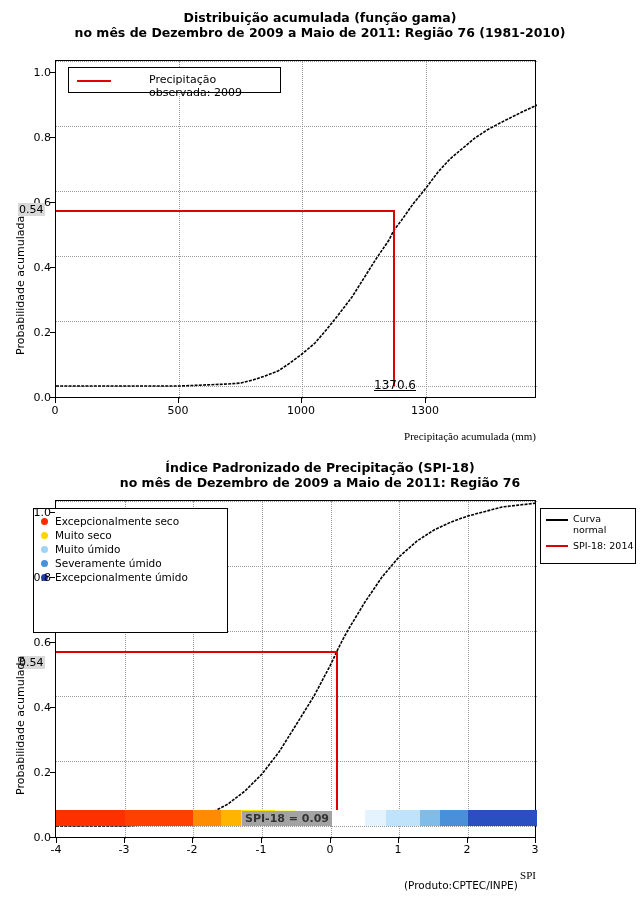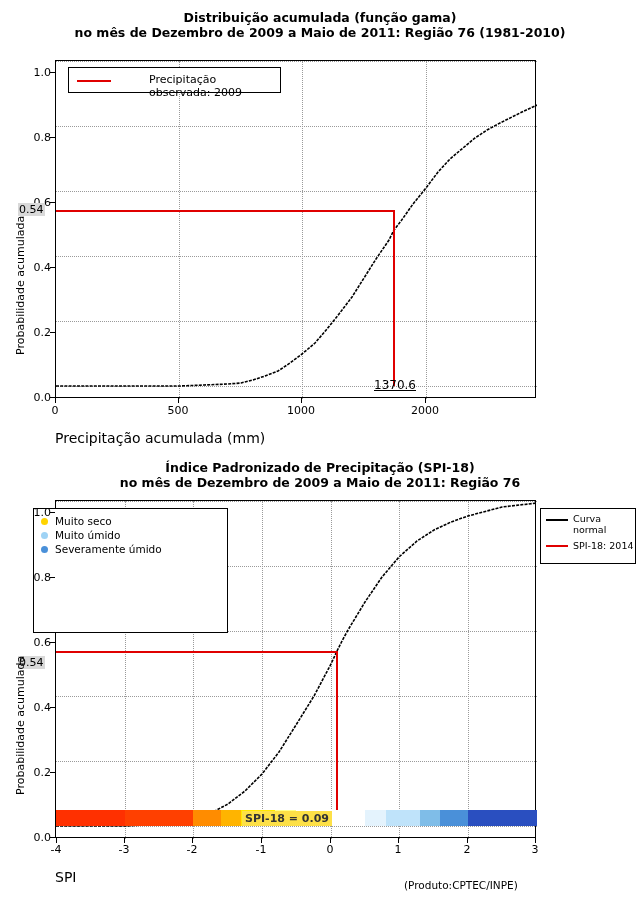--- a/index.html
+++ b/index.html
@@ -65,23 +65,24 @@
 
   .axis-label-y {
     position: absolute;
     font-size: 11px;
     transform: rotate(-90deg);
     transform-origin: left top;
     white-space: nowrap;
   }
   .axis-label-x {
     position: absolute;
-    font-size: 14px;
-    text-align: left;
+    font-size: 11px;
+    text-align: right;
     width: 481px;
+    font-family: Liberation Serif, serif;
   }
   .tick-x {
     position: absolute;
     font-size: 11px;
     text-align: center;
     width: 40px;
     margin-left: -20px;
   }
   .tick-y {
     position: absolute;
@@ -202,21 +203,21 @@
   .spi-seg {
     position: absolute;
     top: 0;
     height: 16px;
   }
   .spi-value {
     position: absolute;
     font-size: 11px;
     font-weight: bold;
     color: #333;
-    background: #fde047;
+    background: #a3a3a3;
     padding: 1px 3px;
   }
   .produto {
     position: absolute;
     font-size: 10.5px;
   }
   svg.curve { position: absolute; left: 0; top: 0; }
 </style>
 </head>
 <body>
@@ -273,21 +274,21 @@
   <div class="highlight-y" style="left:18px; top:203px;">0.54</div>
 
   <div class="tickmark-x" style="left:55px; top:398px;"></div>
   <div class="tickmark-x" style="left:178px; top:398px;"></div>
   <div class="tickmark-x" style="left:301px; top:398px;"></div>
   <div class="tickmark-x" style="left:425px; top:398px;"></div>
 
   <div class="tick-x" style="left:55px; top:404px;">0</div>
   <div class="tick-x" style="left:178px; top:404px;">500</div>
   <div class="tick-x" style="left:301px; top:404px;">1000</div>
-  <div class="tick-x" style="left:425px; top:404px;">2000</div>
+  <div class="tick-x" style="left:425px; top:404px;">1300</div>
 
   <div class="annot" style="left:374px; top:378px; font-weight:normal;">1370.6</div>
 
   <div class="axis-label-x" style="left:55px; top:430px;">Precipitação acumulada (mm)</div>
 </div>
 
 <div class="panel" id="panel-bottom">
   <div class="title">
     <div>Índice Padronizado de Precipitação (SPI-18)</div>
     <div>no mês de Dezembro de 2009 a Maio de 2011: Região 76</div>
@@ -330,30 +331,38 @@
     <div class="spi-seg" style="left:364px; width:20px;  background:#7fbde8;"></div>
     <div class="spi-seg" style="left:384px; width:28px;  background:#4a90d9;"></div>
     <div class="spi-seg" style="left:412px; width:69px;  background:#2a4fc0;"></div>
   </div>
 
   <div class="spi-value" style="left:186px; top:310px;">SPI-18 = 0.09</div>
 </div>
 
 <div class="legend" id="legend-class">
   <div class="class-row">
+    <div class="class-dot" style="background:#ff2a00"></div>
+    <div class="class-label">Excepcionalmente seco</div>
+  </div>
+  <div class="class-row">
     <div class="class-dot" style="background:#ffd400"></div>
     <div class="class-label">Muito seco</div>
   </div>
   <div class="class-row">
     <div class="class-dot" style="background:#9fd3f5"></div>
     <div class="class-label">Muito úmido</div>
   </div>
   <div class="class-row">
     <div class="class-dot" style="background:#4a90d9"></div>
     <div class="class-label">Severamente úmido</div>
+  </div>
+  <div class="class-row">
+    <div class="class-dot" style="background:#1f3fb0"></div>
+    <div class="class-label">Excepcionalmente úmido</div>
   </div>
 </div>
 
 <div class="legend" id="legend-curve">
   <div class="sw" style="top:10px; background:#000000;"></div>
   <div class="row" style="top:4px; left:32px;">Curva normal</div>
   <div class="sw" style="top:36px; background:#e00000;"></div>
   <div class="row" style="top:31px; left:32px;">SPI-18: 2014</div>
 </div>
 

